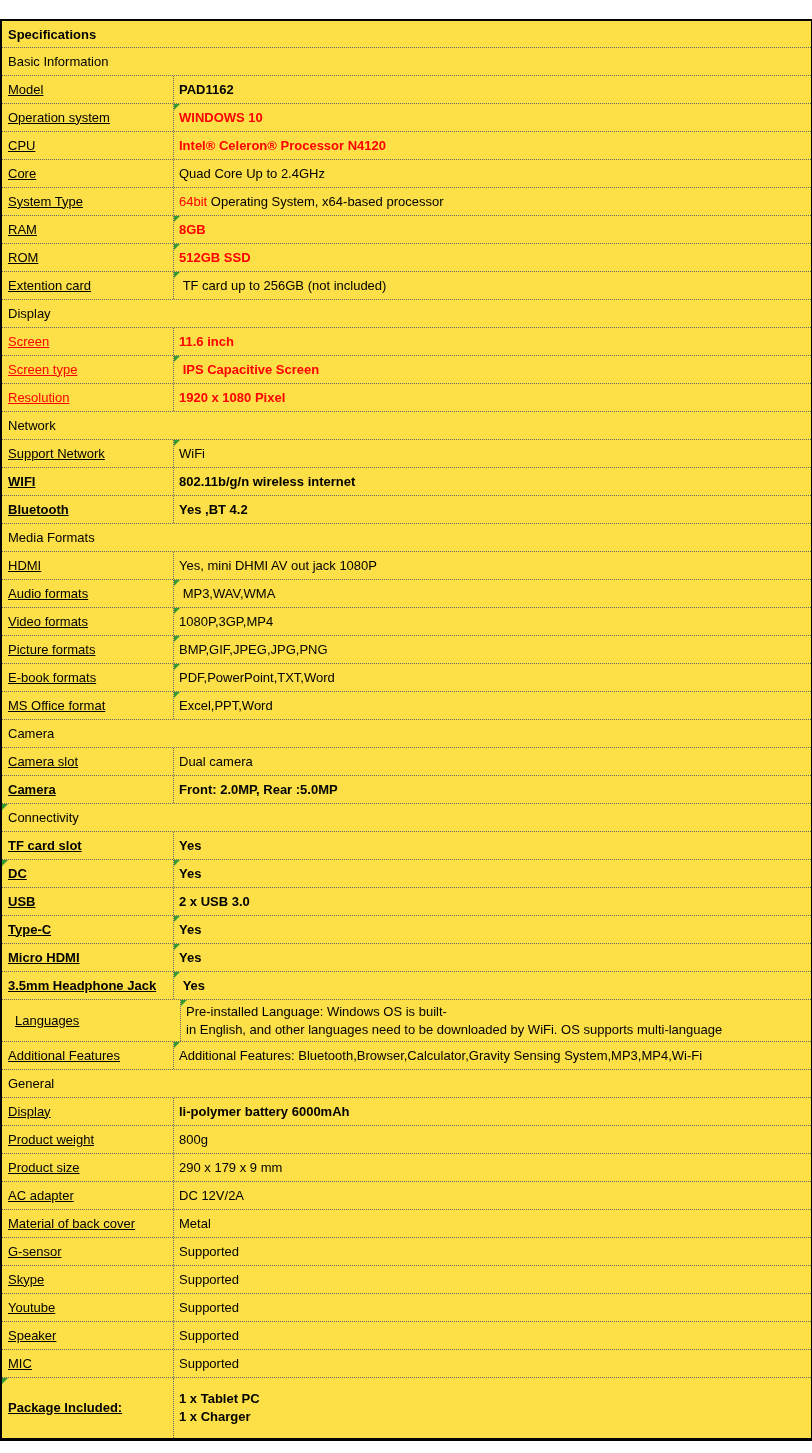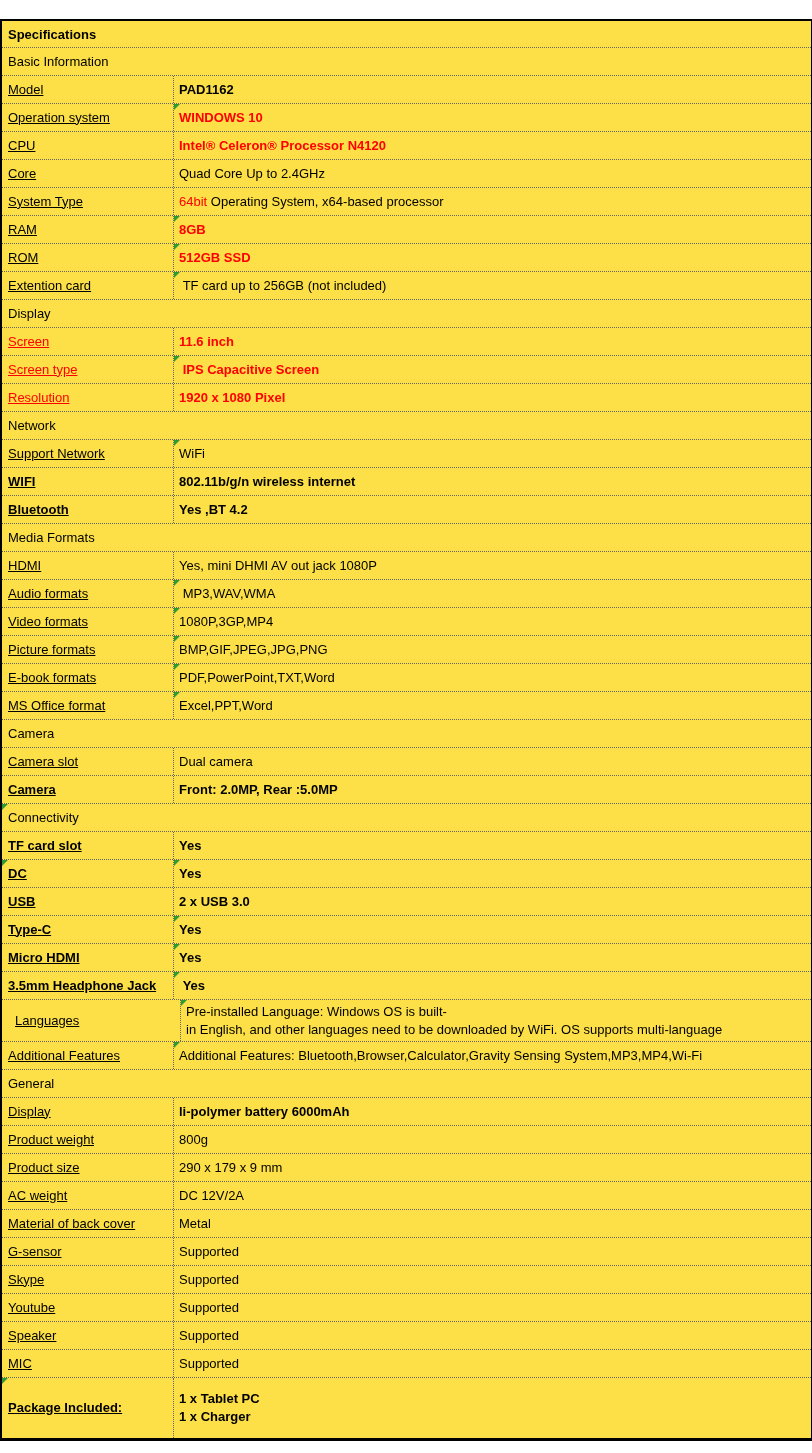--- a/index.html
+++ b/index.html
@@ -388,21 +388,21 @@
     <div class="row">
       <div class="cell label">
         <span>Product size</span>
       </div>
       <div class="cell value">
         <span>290 x 179 x 9 mm</span>
       </div>
     </div>
     <div class="row">
       <div class="cell label">
-        <span>AC weight</span>
+        <span>AC adapter</span>
       </div>
       <div class="cell value">
         <span>DC 12V/2A</span>
       </div>
     </div>
     <div class="row">
       <div class="cell label">
         <span>Material of back cover</span>
       </div>
       <div class="cell value">

